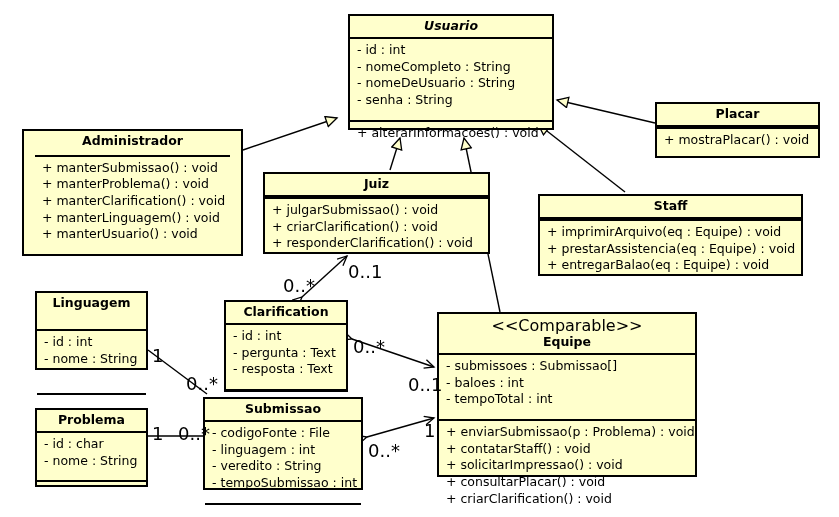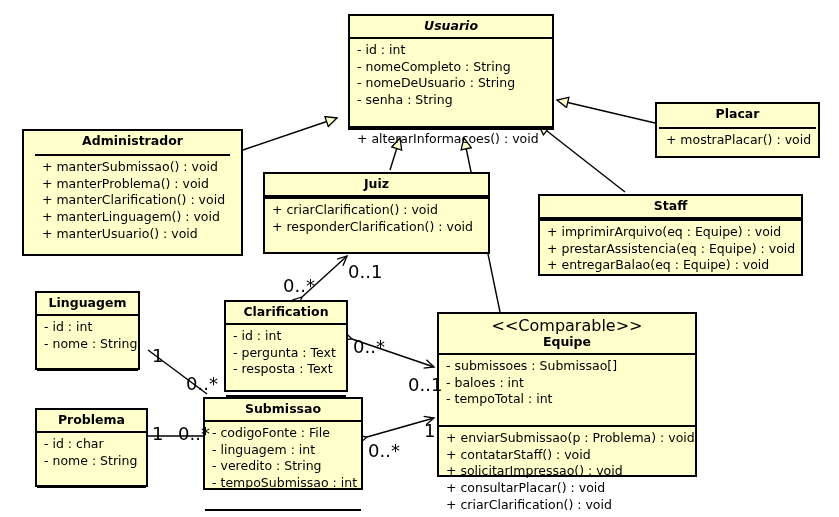--- a/index.html
+++ b/index.html
@@ -45,21 +45,21 @@
     font-style: italic;
   }
   .stereotype {
     display: block;
     font-weight: normal;
     font-style: normal;
     font-size: 16px;
   }
   .uml-compartment {
     border-top: 2px solid #000000;
-    padding: 3px 5px 17px 7px;
+    padding: 3px 5px 11px 7px;
     font-size: 12.5px;
     color: #000000;
     line-height: 1.335;
   }
   .uml-compartment.empty {
     padding: 0;
     height: 9px;
   }
   .uml-compartment div {
     white-space: nowrap;
@@ -122,45 +122,46 @@
         <div class="uml-name">Administrador</div>
         <div class="uml-compartment empty"></div>
         <div class="uml-compartment">
           <div>+ manterSubmissao() : void</div>
           <div>+ manterProblema() : void</div>
           <div>+ manterClarification() : void</div>
           <div>+ manterLinguagem() : void</div>
           <div>+ manterUsuario() : void</div>
         </div>
       </div>
-      <div class="uml-class" style="left: 655px; top: 102px; width: 165px; height: 56px; align-items: center;">
+      <div class="uml-class" style="left: 655px; top: 102px; width: 165px; height: 56px;">
         <div class="uml-name">Placar</div>
         <div class="uml-compartment empty"></div>
         <div class="uml-compartment">
           <div>+ mostraPlacar() : void</div>
         </div>
       </div>
       <div class="uml-class" style="left: 263px; top: 172px; width: 227px; height: 82px;">
         <div class="uml-name">Juiz</div>
         <div class="uml-compartment empty"></div>
         <div class="uml-compartment">
+          <div>+ julgarSubmissao() : void</div>
           <div>+ criarClarification() : void</div>
           <div>+ responderClarification() : void</div>
         </div>
       </div>
       <div class="uml-class" style="left: 538px; top: 194px; width: 265px; height: 82px;">
         <div class="uml-name">Staff</div>
         <div class="uml-compartment empty"></div>
         <div class="uml-compartment">
           <div>+ imprimirArquivo(eq : Equipe) : void</div>
           <div>+ prestarAssistencia(eq : Equipe) : void</div>
           <div>+ entregarBalao(eq : Equipe) : void</div>
         </div>
       </div>
-      <div class="uml-class" style="left: 35px; top: 291px; width: 105px; height: 79px;">
+      <div class="uml-class" style="left: 35px; top: 291px; width: 113px; height: 79px; gap: 15px;">
         <div class="uml-name">Linguagem</div>
         <div class="uml-compartment">
           <div>- id : int</div>
           <div>- nome : String</div>
         </div>
         <div class="uml-compartment empty"></div>
       </div>
       <div class="uml-class" style="left: 224px; top: 300px; width: 124px; height: 92px;">
         <div class="uml-name">Clarification</div>
         <div class="uml-compartment">

